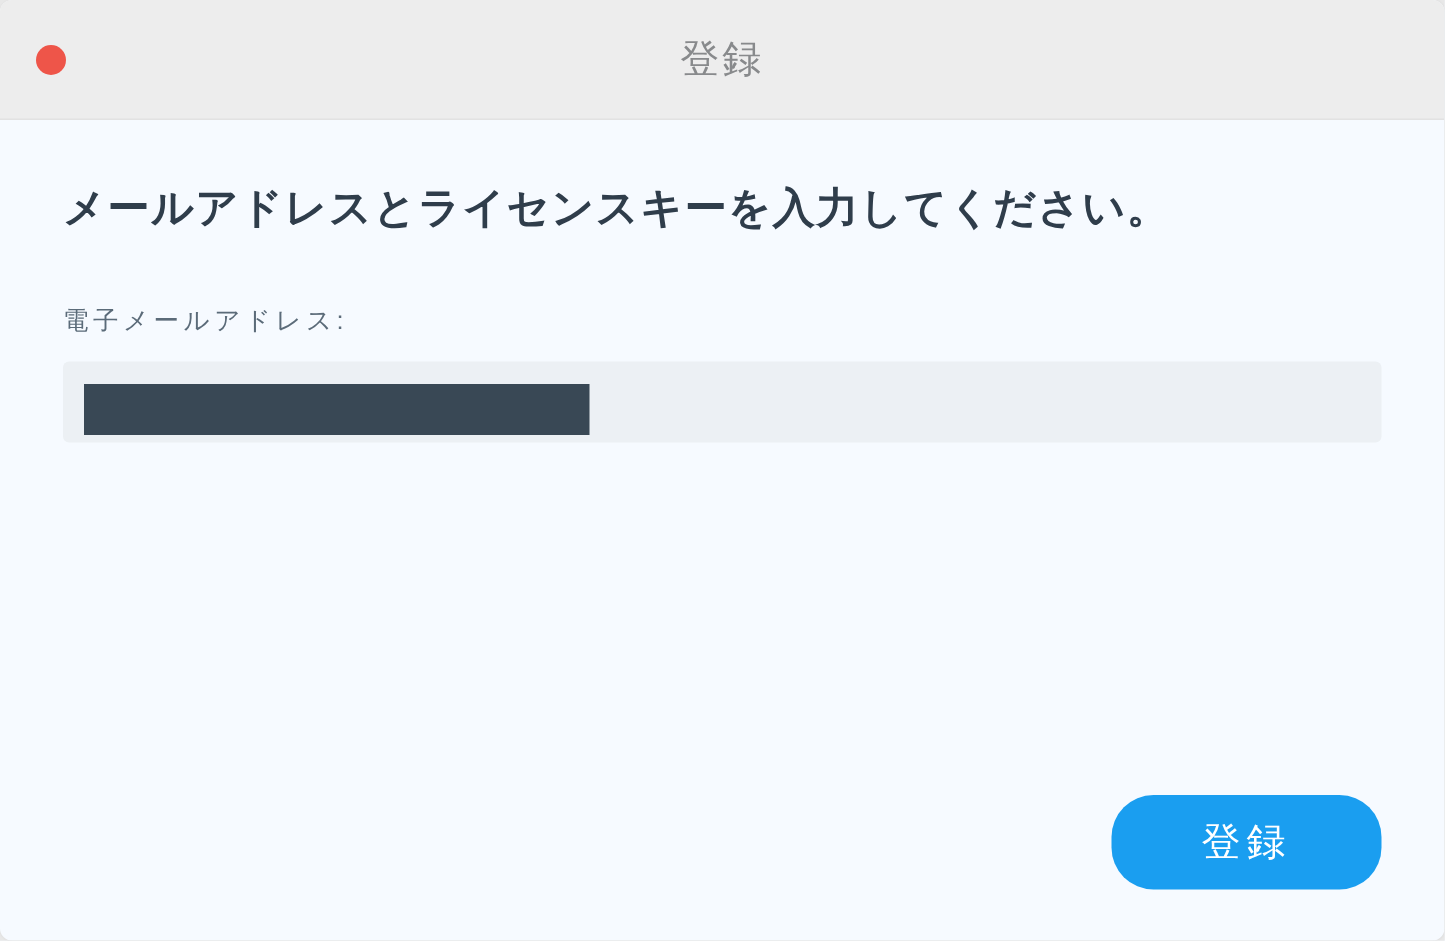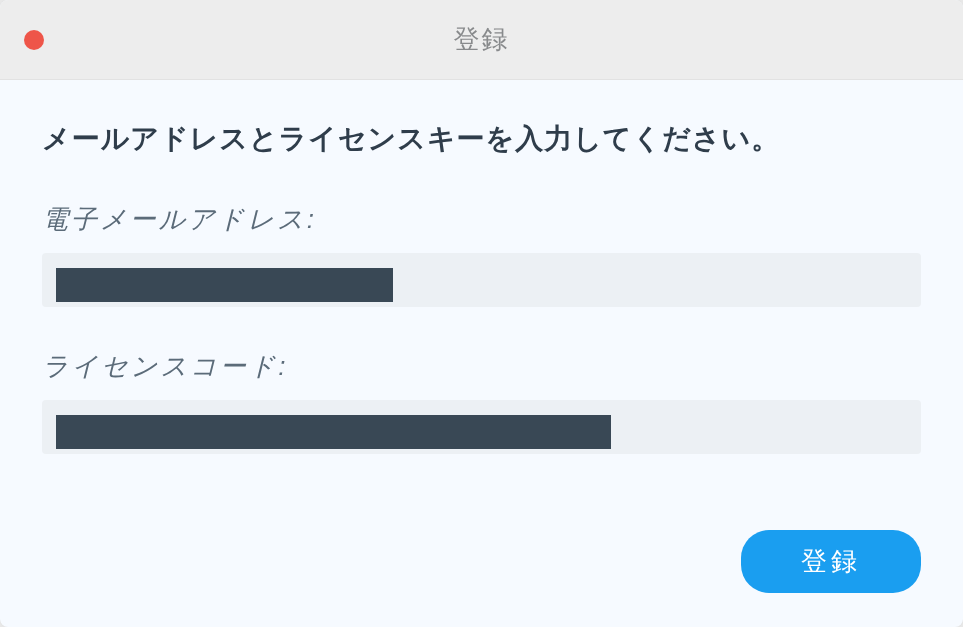--- a/index.html
+++ b/index.html
@@ -55,26 +55,25 @@
       position: relative;
     }
     .instruction {
       font-size: 28px;
       font-weight: 600;
       color: #2f3d4b;
       letter-spacing: 1px;
       margin-bottom: 44px;
     }
     .field-label {
-      font-size: 26px;
+      font-size: 17px;
       font-weight: 500;
       color: #5b6b79;
       letter-spacing: 3px;
       margin-bottom: 16px;
-      font-style: italic;
     }
     .input {
       width: 100%;
       height: 54px;
       border: none;
       background: #ecf0f4;
       border-radius: 4px;
       font-size: 22px;
       padding: 0 14px;
       color: #2f3d4b;
@@ -120,24 +119,18 @@
   <div class="content">
     <div class="instruction">メールアドレスとライセンスキーを入力してください。</div>
 
     <div class="field-group">
       <div class="field-label">電子メールアドレス:</div>
       <div class="input" value="">
         <div class="redacted redacted-email"></div>
       </div>
     </div>
 
-    <div class="field-group">
-      <div class="field-label">ライセンスコード:</div>
-      <div class="input" value="">
-        <div class="redacted redacted-license"></div>
-      </div>
-    </div>
 
     <div class="footer">
       <button class="register-btn">登録</button>
     </div>
   </div>
 </div>
 
 </body></html>

